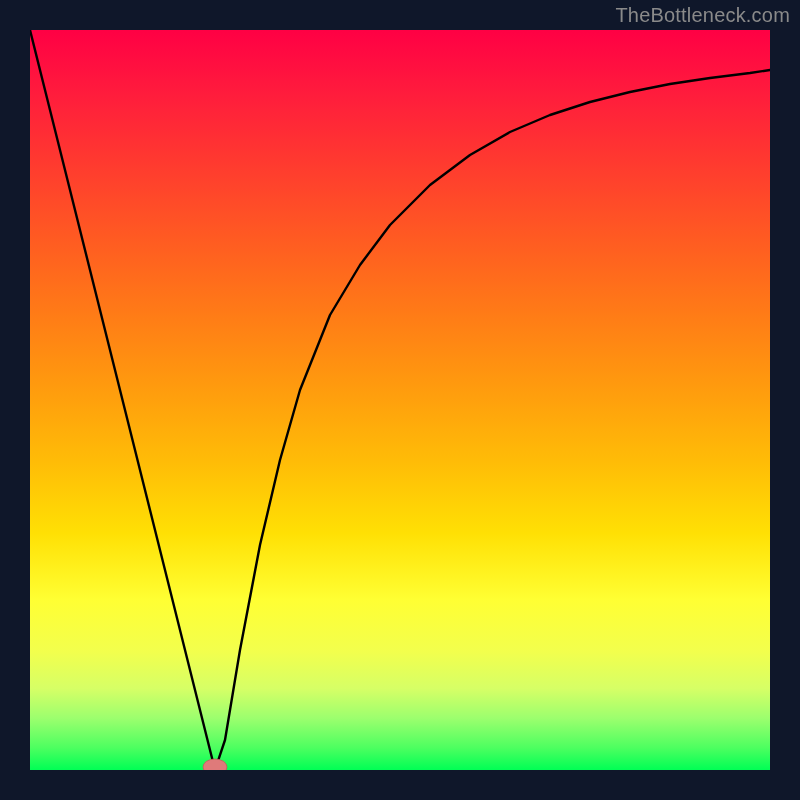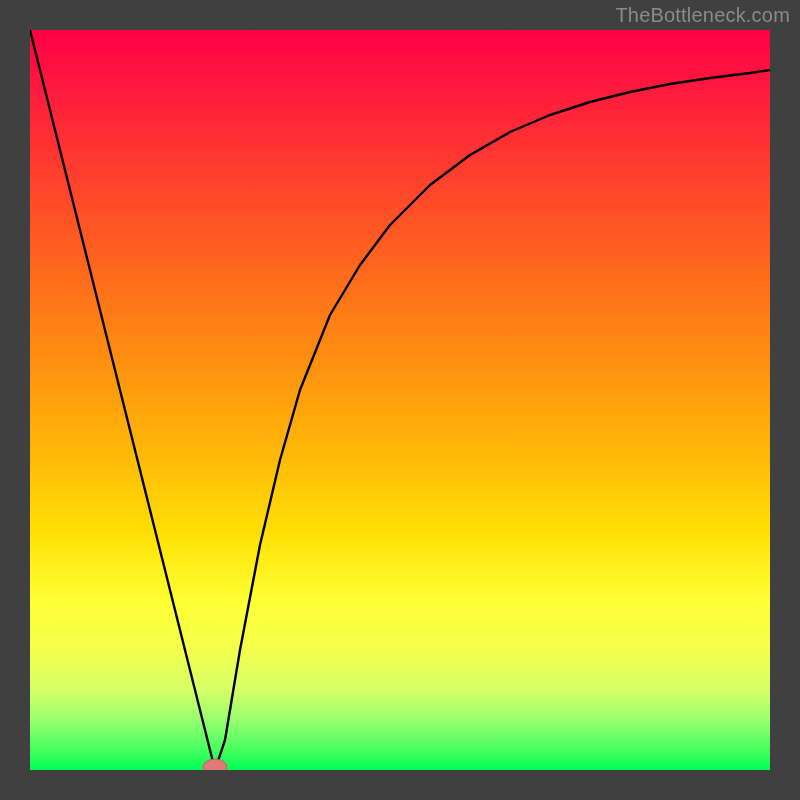--- a/index.html
+++ b/index.html
@@ -8,21 +8,21 @@
     width: 800px;
     height: 800px;
     background: #000;
     overflow: hidden;
     font-family: Arial, Helvetica, sans-serif;
   }
   .outer {
     position: relative;
     width: 800px;
     height: 800px;
-    background: #404040;
+    background: #0f172a;
   }
   .plot {
     position: absolute;
     left: 30px;
     top: 30px;
     width: 740px;
     height: 740px;
     
     background: linear-gradient(to bottom,
       #ff0044 0%,

